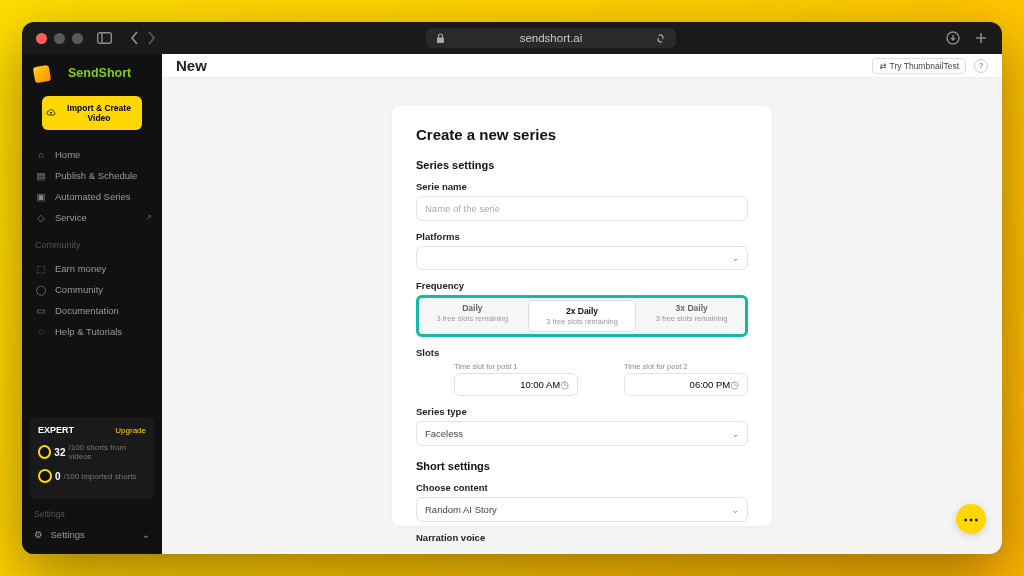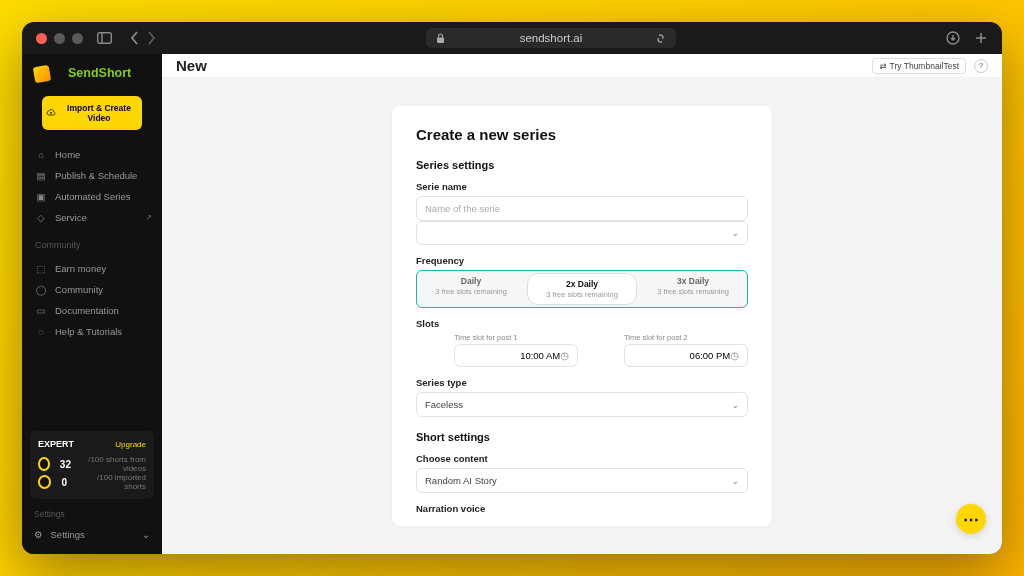--- a/index.html
+++ b/index.html
@@ -24,46 +24,46 @@
 .sb-section { padding:4px 0; }
 .sb-item { display:flex; align-items:center; gap:8px; padding:5px 13px; color:#999; font-size:9.5px; position:relative;}
 .sb-item .ico { width:12px; display:flex; justify-content:center; color:#888;}
 .sb-label { padding:8px 13px 4px; color:#555; font-size:9px;}
 .sb-ext { position:absolute; right:10px; color:#666; font-size:8px;}
 .sidebar-bottom { margin-top:auto; padding:8px; }
 .expert-box { background:#1a1a1a; border-radius:6px; padding:8px 8px; margin-bottom:6px;}
 .expert-head { display:flex; justify-content:space-between; align-items:center; margin-bottom:6px;}
 .expert-head .t { color:#fff; font-weight:700; font-size:9px;}
 .expert-head .u { color:#ffd700; font-size:8px;}
-.stat { display:flex; align-items:center; gap:10px; margin:0 0; font-size:8px; color:#777;text-align:right;}
+.stat { display:flex; align-items:center; gap:3px; margin:8px 0; font-size:8px; color:#777;}
 .stat-circle { width:14px; height:14px; border-radius:50%; border:2.5px solid #ffd700; background:#111; position:relative;}
 .stat .n { color:#fff; font-weight:700; font-size:10px;}
 .sb-settings-label { color:#555; font-size:8.5px; padding:4px 4px;}
 .sb-settings { display:flex; align-items:center; gap:8px; padding:6px 4px; color:#999; font-size:9.5px; justify-content:space-between;}
 .sb-settings .left { display:flex; gap:8px; align-items:center;}
 .content { flex:1; background:#f4f4f5; display:flex; flex-direction:column; overflow:hidden;}
 .topbar { height:24px; background:#fff; border-bottom:1px solid #eee; display:flex; align-items:center; padding:0 14px; justify-content:space-between;}
 .breadcrumb { font-size:15px; font-weight:600; color:#222;}
 .topbar-right { display:flex; gap:8px; align-items:center;}
 .try-btn { font-size:8.5px; border:1px solid #ddd; border-radius:4px; padding:2px 6px; display:flex; gap:3px; align-items:center; color:#444;}
 .help-circle { width:14px; height:14px; border:1px solid #ccc; border-radius:50%; display:flex; align-items:center; justify-content:center; font-size:8px; color:#666;}
 .scroll { flex:1; overflow-y:auto; display:flex; justify-content:center; padding:28px 0;}
 .card { background:#fff; width:380px; border-radius:8px; padding:20px 24px 40px; box-shadow:0 1px 4px rgba(0,0,0,0.04);}
 .card h1 { font-size:15px; font-weight:800; color:#111; margin-bottom:16px;}
 .card h2 { font-size:11px; font-weight:800; color:#111; margin:14px 0 8px;}
 .field-label { font-size:9.5px; font-weight:600; color:#222; margin:10px 0 4px;}
 .input { width:100%; border:1px solid #e2e2e5; border-radius:6px; padding:6px 8px; font-size:9.5px; color:#666; background:#fff;}
 .input::placeholder { color:#aaa; }
 .select { width:100%; border:1px solid #e2e2e5; border-radius:6px; padding:6px 8px; font-size:9.5px; color:#444; background:#fff; display:flex; justify-content:space-between; align-items:center;}
 .chev { color:#888; font-size:9px;}
-.freq-group { display:flex; gap:0; border:1px solid #14b8a6; border-radius:6px; overflow:hidden; background:#f6f6f7;}
+.freq-group { display:flex; gap:0; border:3px solid #14b8a6; border-radius:6px; overflow:hidden; background:#f6f6f7;}
 .freq-opt { flex:1; text-align:center; padding:5px 4px; font-size:8.5px;}
 .freq-opt .t { font-weight:600; color:#666;}
 .freq-opt .s { font-size:7.5px; color:#999; margin-top:1px;}
-.freq-opt.active { background:#fff; border:1px solid #ddd; border-radius:11px; margin:2px;}
+.freq-opt.active { background:#fff; border:1px solid #ddd; border-radius:5px; margin:2px;}
 .freq-opt.active .t { color:#111;}
 .slots-row { display:flex; gap:8px;}
 .slot-col { flex:1;margin-left:38px;}
 .slot-sublabel { font-size:7.5px; color:#888; margin-bottom:2px;}
 .time-input { border:1px solid #e2e2e5; border-radius:6px; padding:5px 8px; font-size:9.5px; display:flex; justify-content:flex-end; align-items:center;}
 .clock-ico { color:#888; font-size:10px;}
 .fab { position:absolute; right:38px; bottom:42px; width:30px; height:30px; background:#ffd700; border-radius:50%; display:flex; align-items:center; justify-content:center; color:#000; font-weight:700; box-shadow:0 2px 8px rgba(0,0,0,0.15);}
 .scroll::-webkit-scrollbar{width:6px;} .scroll::-webkit-scrollbar-thumb{background:#ccc;border-radius:3px;}
 svg { display:block; }
 </style>
@@ -219,20 +219,21 @@
       </div>
 
       <div class="scroll">
         <div class="card">
           <h1>Create a new series</h1>
           <h2>Series settings</h2>
 
           <div class="field-label">Serie name</div>
           <input class="input" placeholder="Name of the serie" style="">
 
+          <div class="field-label">Platforms</div>
           <div class="select">
               <span></span>
               <span class="chev">⌄</span>
             </div>
 
           <div class="field-label">Frequency</div>
           <div class="freq-group">
             <div class="freq-opt">
               <div class="t">Daily</div>
               <div class="s">3 free slots remaining</div>

